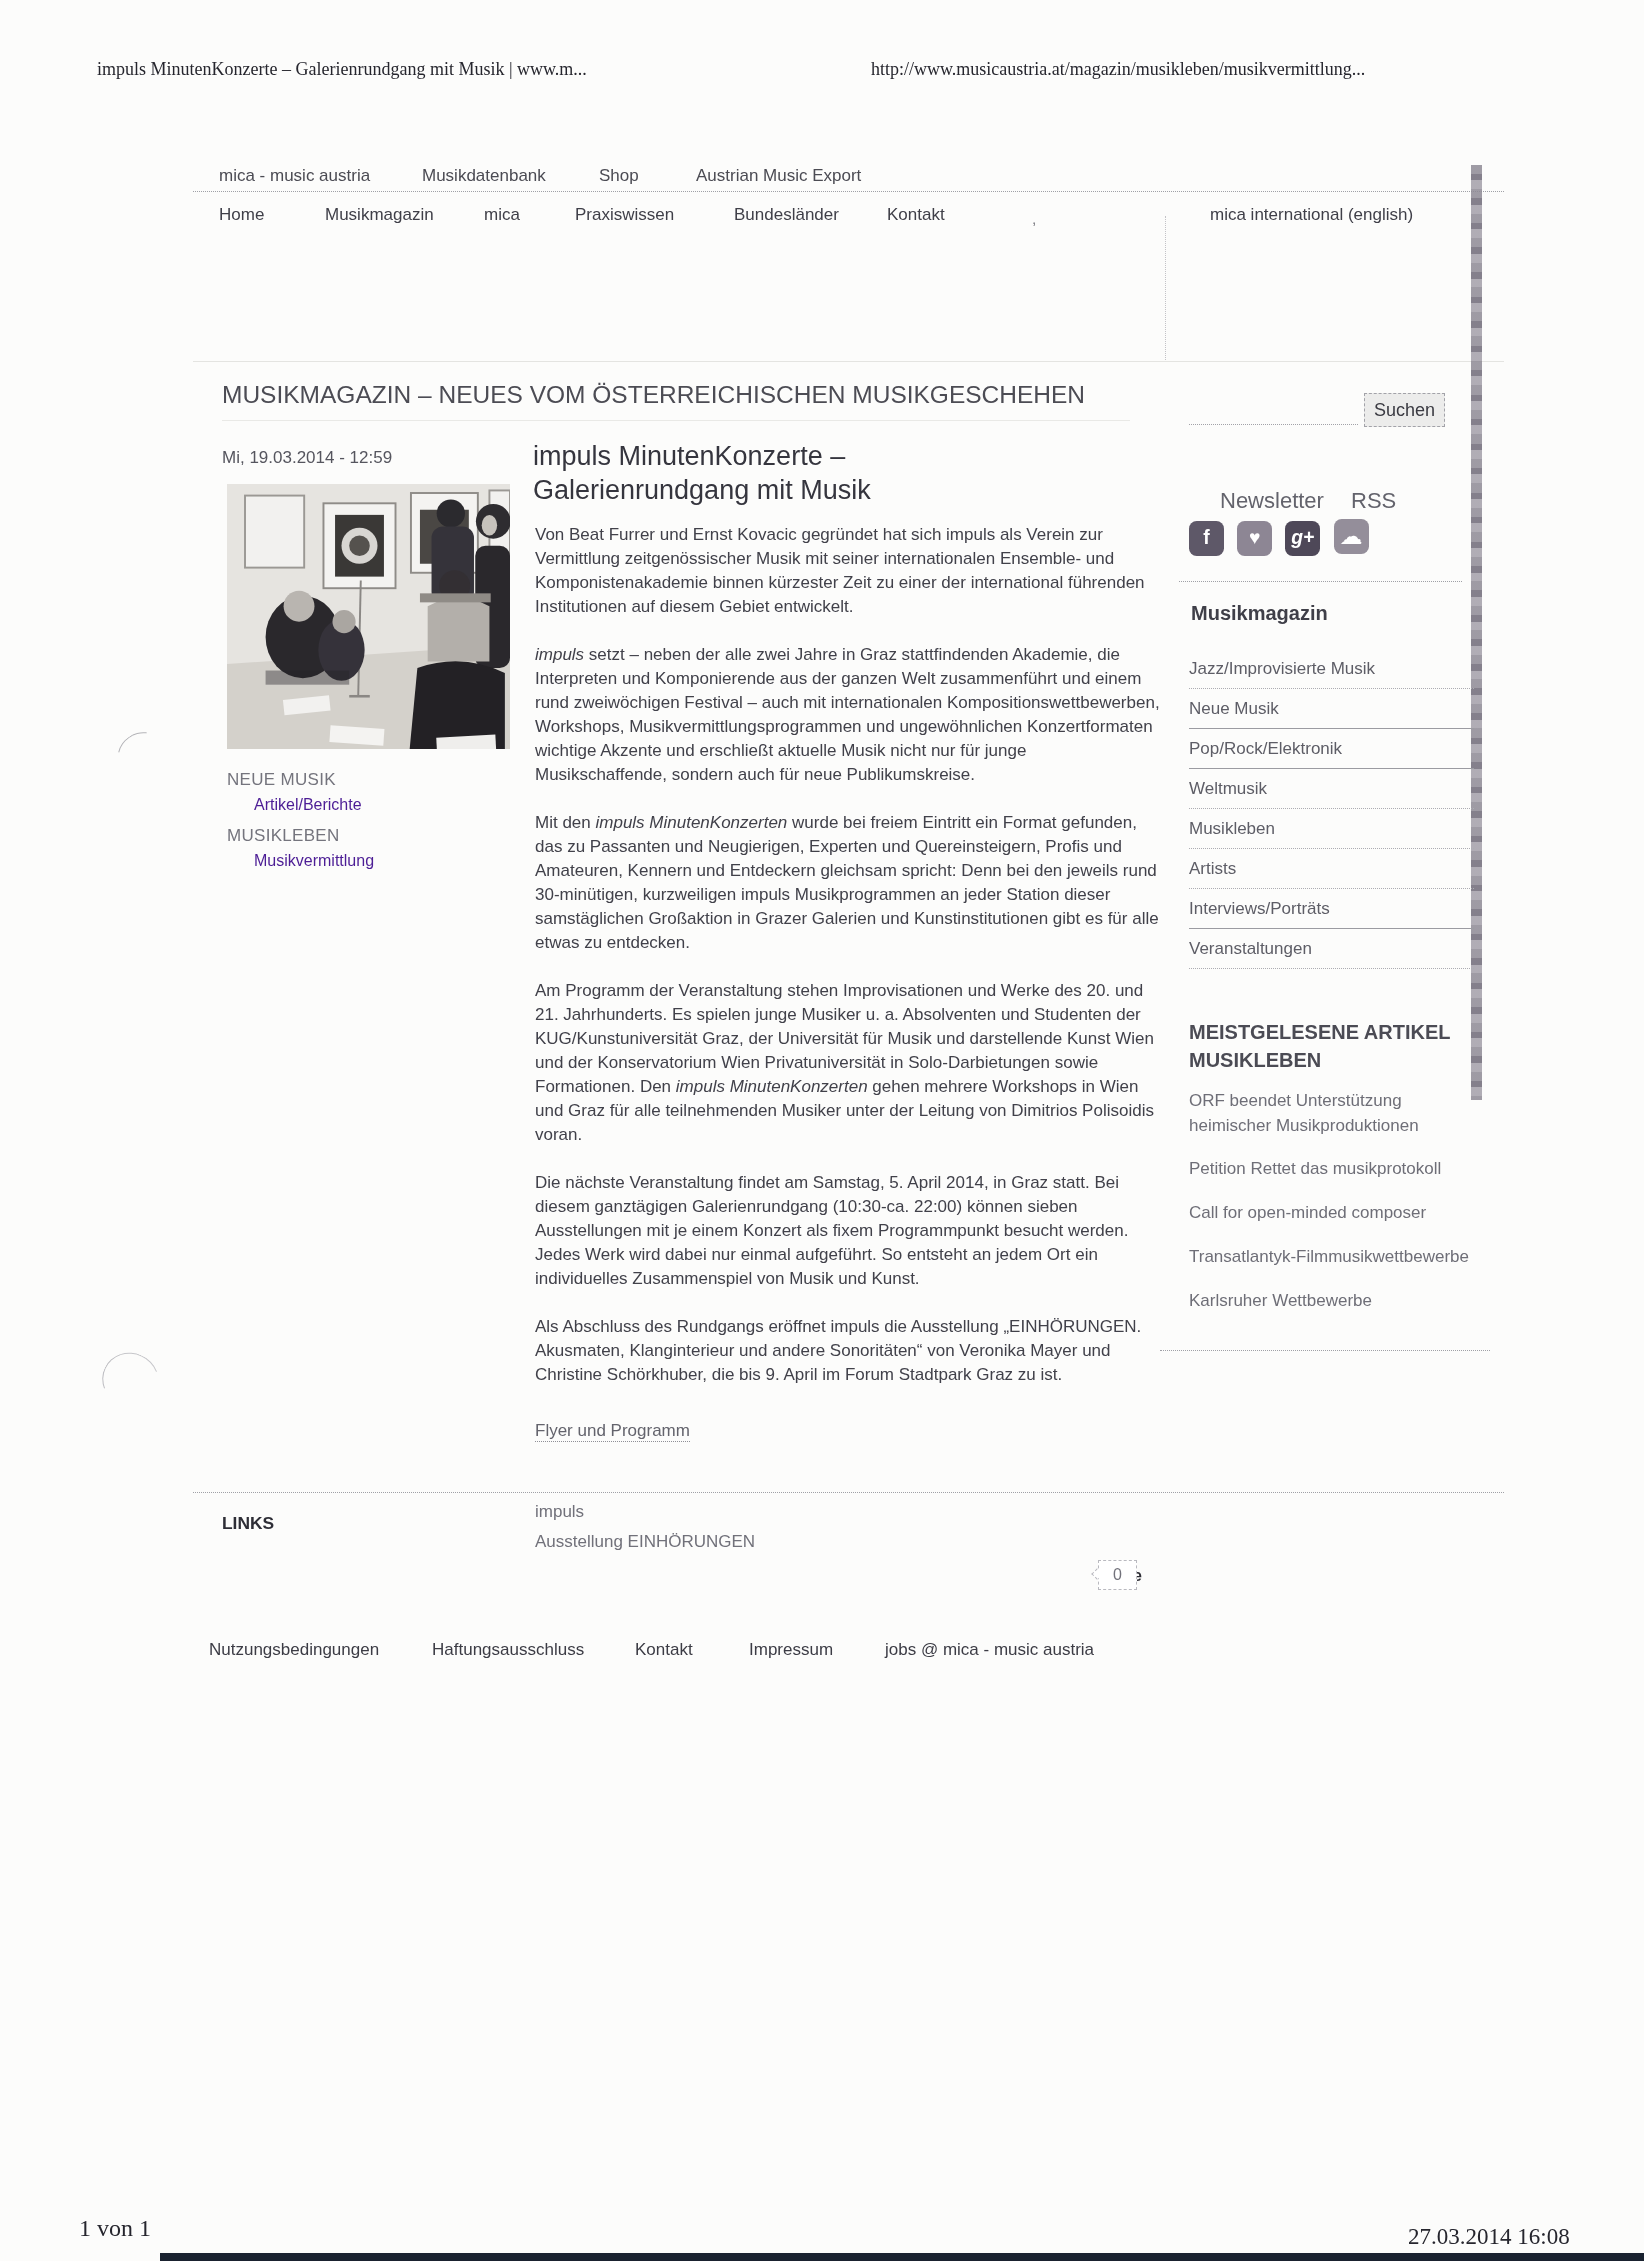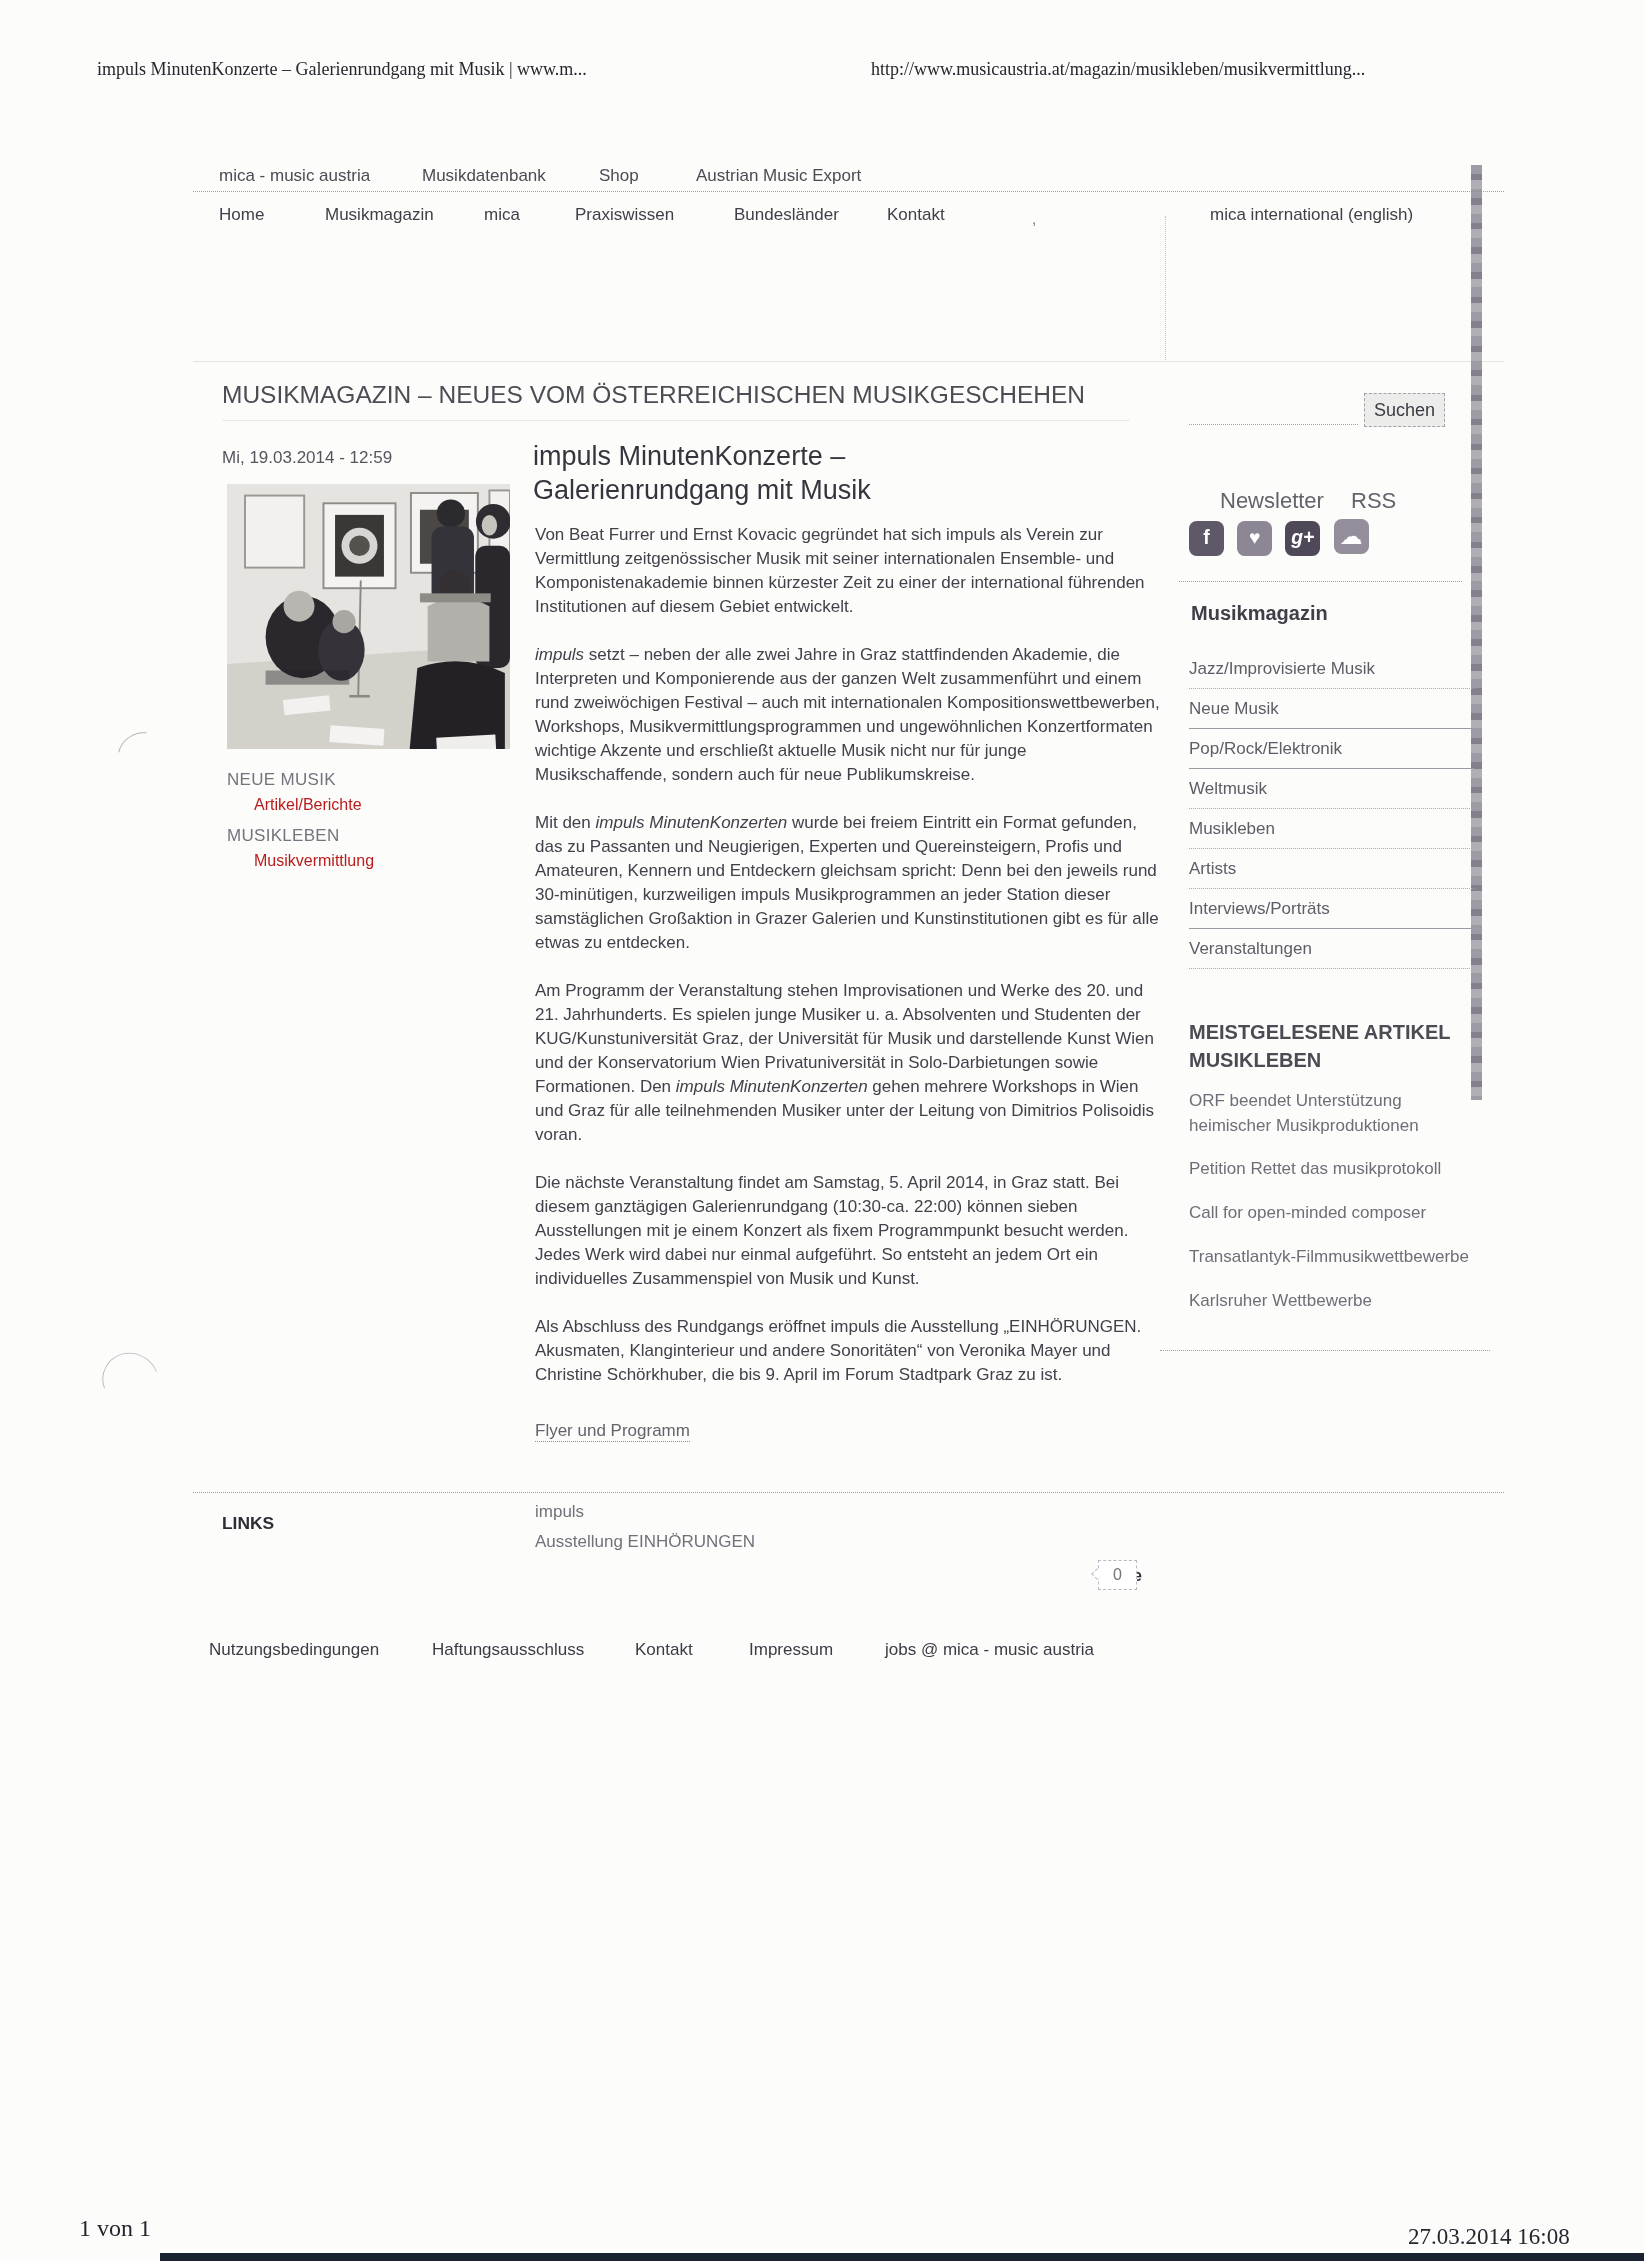--- a/index.html
+++ b/index.html
@@ -13,21 +13,21 @@
   .dot{border-top:1.3px dotted #9fa0a6;height:0;}
   .thin{border-top:0.6px solid #e4e4e1;height:0;}
   .h1{font-size:24.5px;color:#4c4c54;white-space:nowrap;}
   .date{font-size:17px;color:#55555e;}
   .title{font-size:27px;line-height:34px;color:#35353e;width:399px;}
   .article-body{width:628px;}
   .article-body p{font-size:17px;line-height:24px;color:#41414a;margin:0 0 24px 0;}
   .it{font-style:italic;}
   .flyer{font-size:17px;color:#63636c;border-bottom:1.3px dotted #8f8f96;padding-bottom:1.3px;cursor:pointer;}
   .cap-main{font-size:17px;color:#74747d;letter-spacing:0.3px;margin-bottom:6.4px;}
-  .cap-sub{font-size:16px;color:#b91c1c;margin:0 0 11.6px 27px;}
+  .cap-sub{font-size:16px;color:#4c1d95;margin:0 0 11.6px 27px;}
   .side-link{font-size:22px;color:#63636c;cursor:pointer;}
   .icon{width:35px;height:35px;border-radius:7.7px;display:inline-flex;align-items:center;justify-content:center;
         color:#fff;font-size:19.3px;font-weight:bold;margin-right:10.3px;cursor:pointer;}
   .i-fb{background:#5e5868;}
   .i-tw{background:#8d8694;}
   .i-gp{background:#4e4858;font-style:italic;}
   .i-sc{background:#948e9a;font-size:23px;font-weight:normal;}
   .mm-title{font-size:20px;font-weight:bold;color:#3f3f48;}
   .cat-list{width:285px;}
   .cat-row{height:39px;display:flex;align-items:center;font-size:17px;color:#5d5d66;

